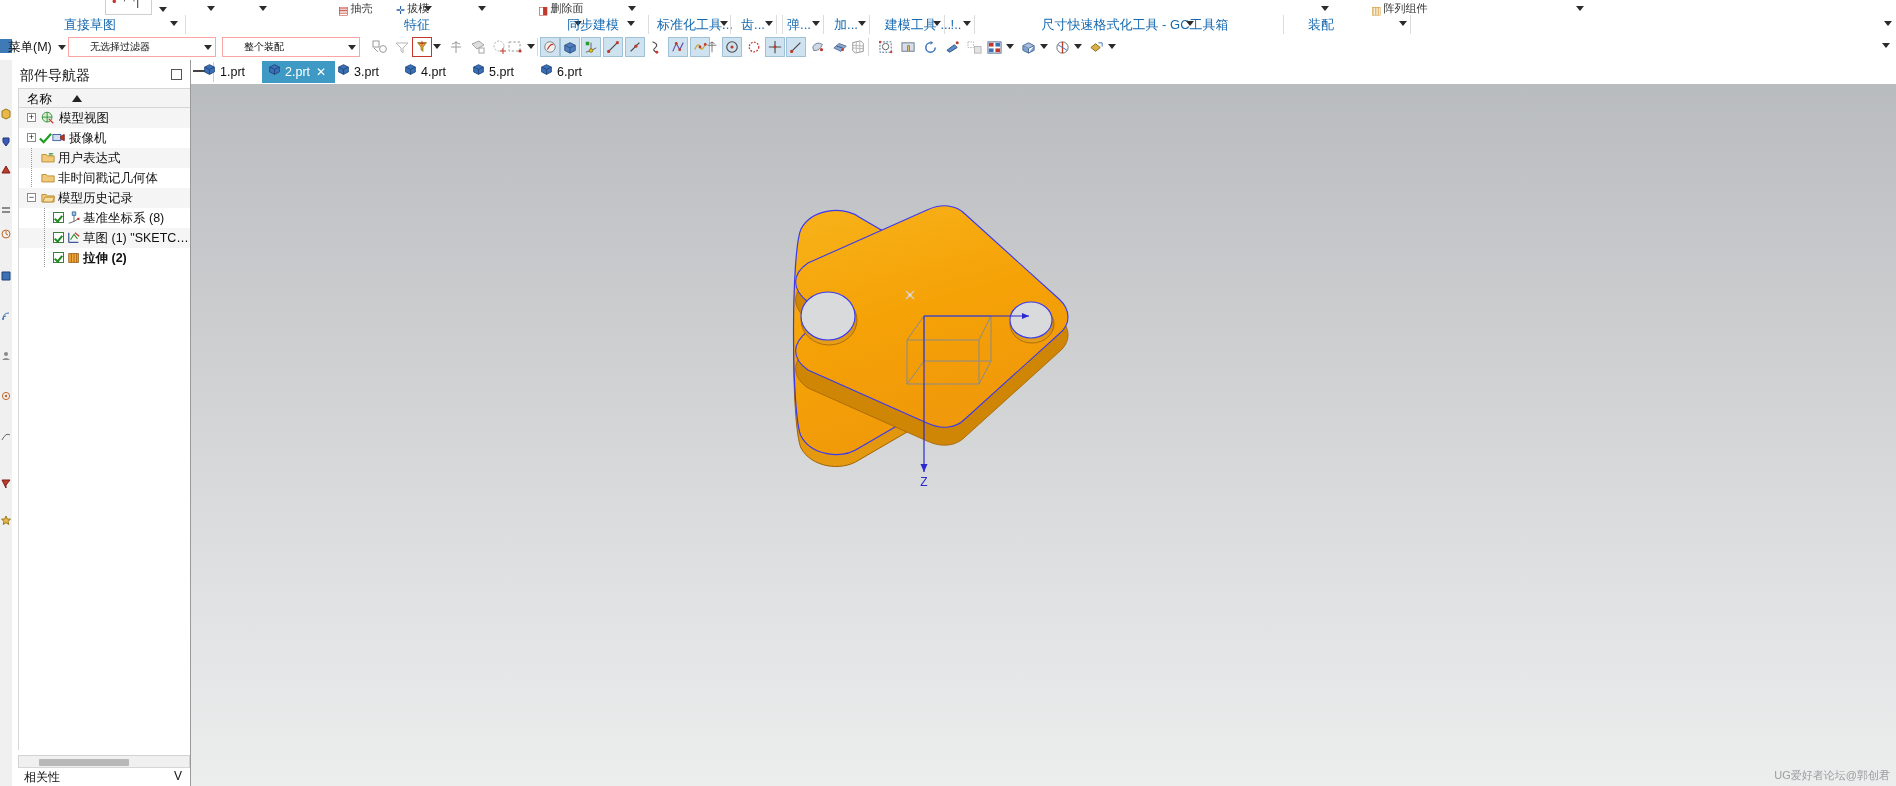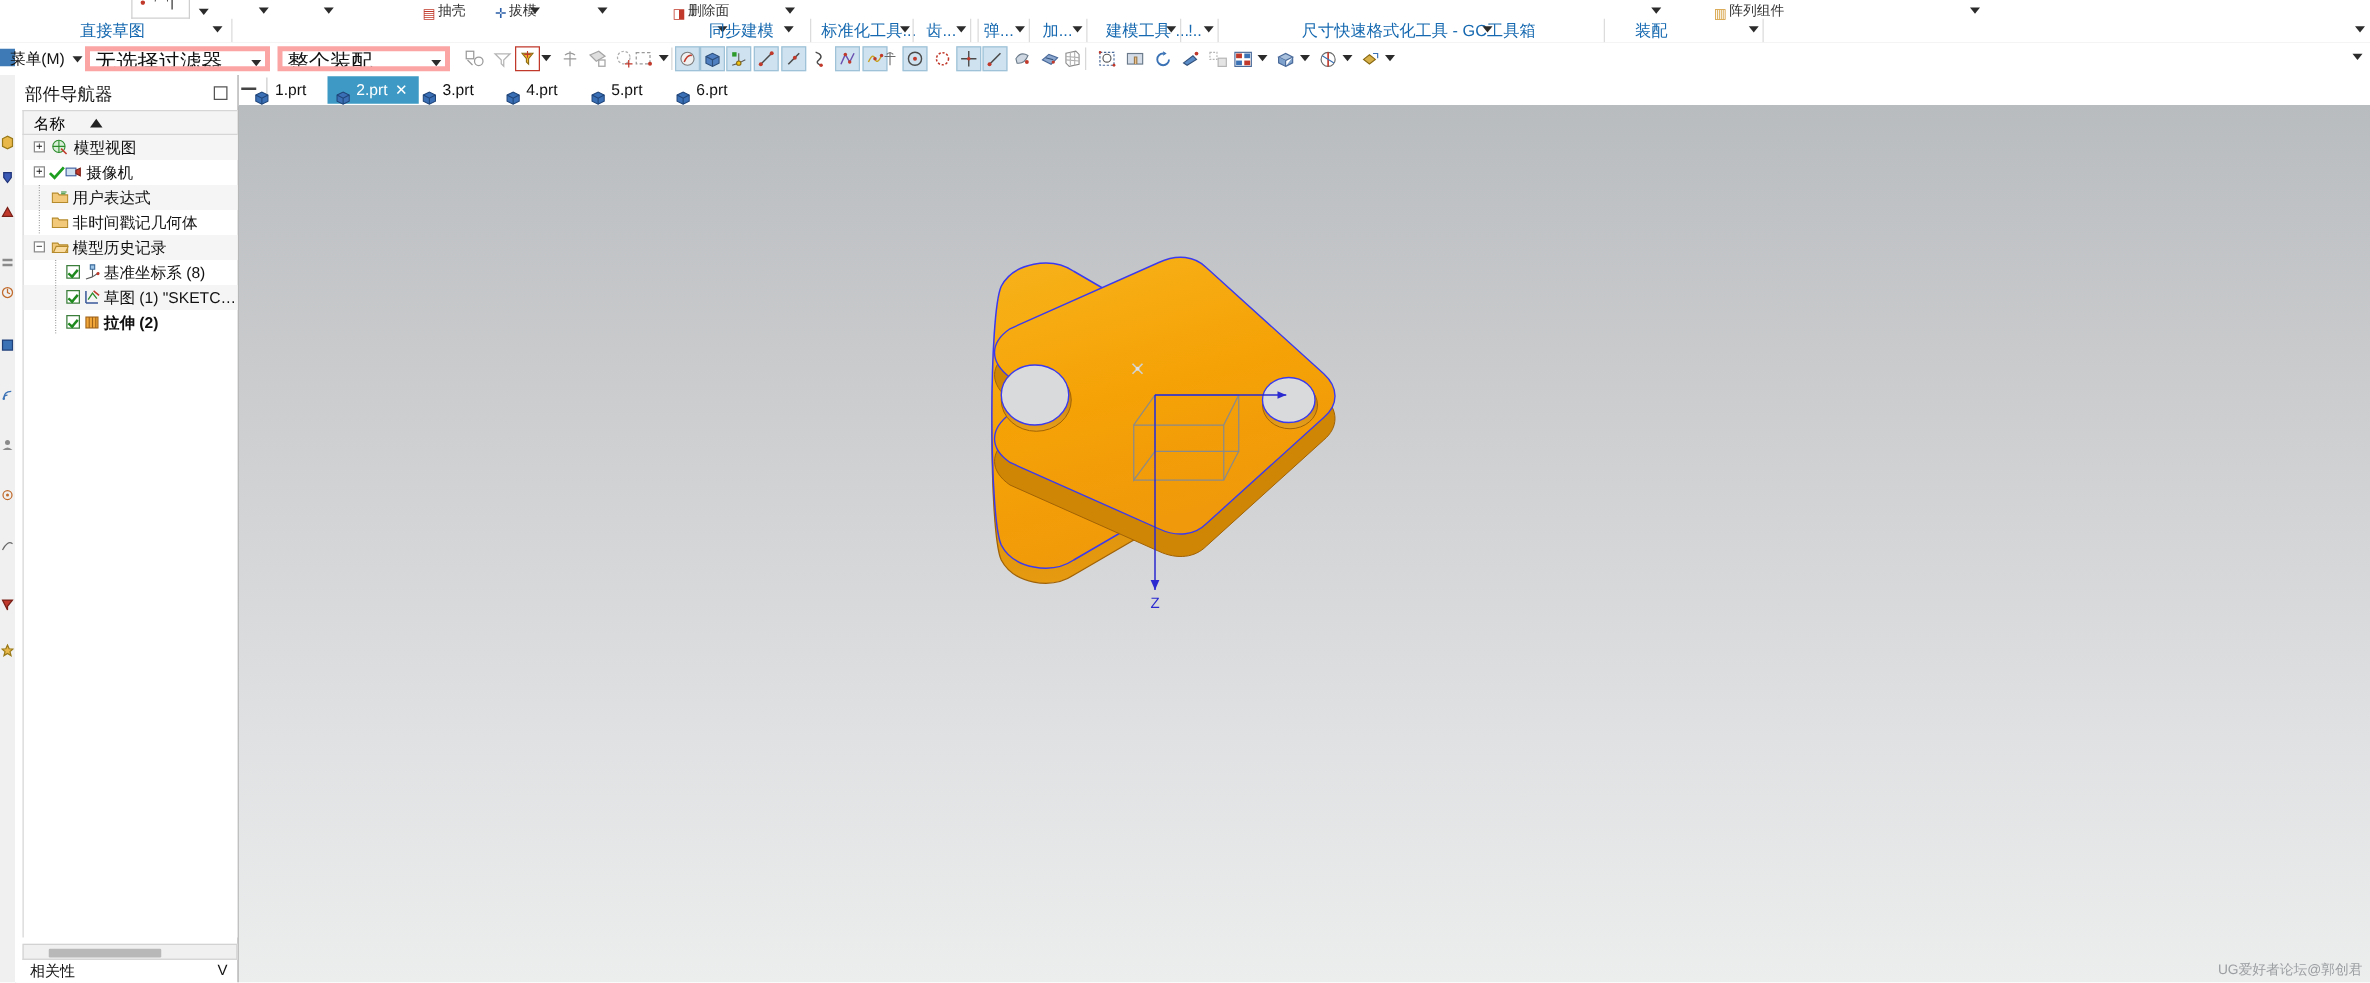--- a/index.html
+++ b/index.html
@@ -18,22 +18,22 @@
   .rib-glyph{display:inline-block;vertical-align:-2px;margin-right:2px;}
   .caret{display:inline-block;width:0;height:0;border-left:4px solid transparent;border-right:4px solid transparent;border-top:5px solid #2b2b2b;vertical-align:middle;}
   .groups{position:absolute;left:0;top:15px;width:1668px;height:19px;}
   .grp{position:absolute;top:0;height:19px;display:flex;align-items:center;justify-content:center;gap:8px;
        color:#1a6fb5;font-size:13px;white-space:nowrap;box-sizing:border-box;}
   .grp .lbl{color:#1669b0;}
 
   
   .toolbar{position:absolute;left:0;top:34px;width:1896px;height:26px;background:#fff;border-bottom:1px solid #d0d0d0;}
   .menu-btn{position:absolute;left:8px;top:4px;height:18px;line-height:18px;font-size:12.5px;color:#111;white-space:nowrap;}
-  .combo{position:absolute;top:3px;height:20px;border:4px solid #fca5a5;background:#fff;box-sizing:border-box;
-         font-size:17px;color:#111;padding-left:4px;line-height:18px;white-space:nowrap;overflow:hidden;}
+  .combo{position:absolute;top:3px;height:20px;border:1px solid #fca5a5;background:#fff;box-sizing:border-box;
+         font-size:10px;color:#111;padding-left:21px;line-height:18px;white-space:nowrap;overflow:hidden;}
   .combo .arrow{position:absolute;right:3px;top:7px;width:0;height:0;border-left:4px solid transparent;border-right:4px solid transparent;border-top:5px solid #2b2b2b;}
   .tb-ic{position:absolute;top:3px;width:20px;height:20px;box-sizing:border-box;
         display:flex;align-items:center;justify-content:center;}
   .tb-ic.act{background:#cfe2ef;border:1px solid #9fc2d8;}
   .tb-ic.sel{border:1px solid #c0392b;}
   .tb-sep{position:absolute;top:4px;width:1px;height:18px;background:#d8d8d8;}
   .tb-caret{position:absolute;top:10px;width:0;height:0;border-left:4px solid transparent;border-right:4px solid transparent;border-top:5px solid #2b2b2b;}
   .mini-caret{position:absolute;right:4px;top:13px;width:0;height:0;border-left:4px solid transparent;border-right:4px solid transparent;border-top:5px solid #2b2b2b;}
 
   
@@ -60,21 +60,21 @@
   .lbl2{position:absolute;}
   .nav-scroll{position:absolute;left:6px;bottom:18px;right:0;height:13px;background:#f0f0f0;border:1px solid #d2d2d2;box-sizing:border-box;}
   .nav-thumb{position:absolute;left:20px;top:3px;width:90px;height:7px;background:#b8b8b8;border-radius:1px;}
   .nav-bottom{position:absolute;left:6px;bottom:0;right:0;height:18px;border-top:1px solid #d6d6d6;font-size:12px;color:#111;}
   .nav-bottom .t{position:absolute;left:6px;top:1px;}
   .nav-bottom .n{position:absolute;right:8px;top:1px;}
 
   
   .tabs{position:absolute;left:191px;top:60px;width:1705px;height:24px;background:#fff;border-bottom:1px solid #bfbfbf;}
   .tab{position:absolute;top:1px;height:22px;line-height:22px;padding:0 9px 0 6px;font-size:12.5px;color:#111;
-       box-sizing:border-box;white-space:nowrap;display:flex;align-items:flex-end;gap:4px;}
+       box-sizing:border-box;white-space:nowrap;display:flex;align-items:flex-start;gap:4px;}
   .tab.active{background:#3e9ac4;color:#fff;}
   .tab .x{font-size:12px;color:#fff;margin-left:2px;}
   .tabicon{width:13px;height:13px;flex:0 0 13px;}
 
   
   .vp{position:absolute;left:191px;top:84px;width:1705px;height:702px;
       background:linear-gradient(to bottom,#b9bcbf 0%,#c8cacc 28%,#e0e1e2 72%,#eceded 100%);overflow:hidden;}
   .wm{position:absolute;right:6px;bottom:3px;font-size:11px;color:#9b9ea1;white-space:nowrap;}
 </style>
 </head>
@@ -118,20 +118,23 @@
       <div class="caret" style="position:absolute;left:1576px;top:6px;"></div>
     </div>
 
     <div class="groups">
       <div class="grp" style="left:0px;width:180px;justify-content:center;">
         <span class="lbl">直接草图</span>
       </div>
       <div class="caret" style="position:absolute;left:170px;top:6px;"></div>
       <div style="position:absolute;left:185px;top:0;width:1px;height:19px;background:#dcdcdc;"></div>
 
+      <div class="grp" style="left:186px;width:462px;">
+        <span class="lbl">特征</span>
+      </div>
       <div class="caret" style="position:absolute;left:574px;top:6px;"></div>
       <div style="position:absolute;left:648px;top:0;width:1px;height:19px;background:#dcdcdc;"></div>
 
       <div class="grp" style="left:488px;width:210px;">
         <span class="lbl">同步建模</span>
       </div>
       <div class="caret" style="position:absolute;left:627px;top:6px;"></div>
       <div style="position:absolute;left:782px;top:0;width:1px;height:19px;background:#dcdcdc;"></div>
 
       <div class="grp" style="left:645px;width:100px;">

